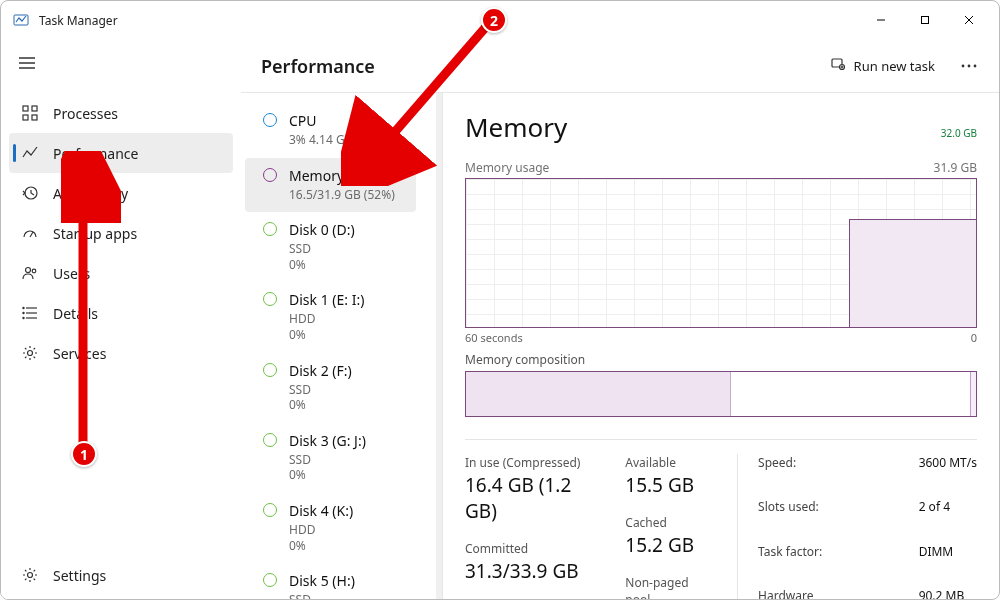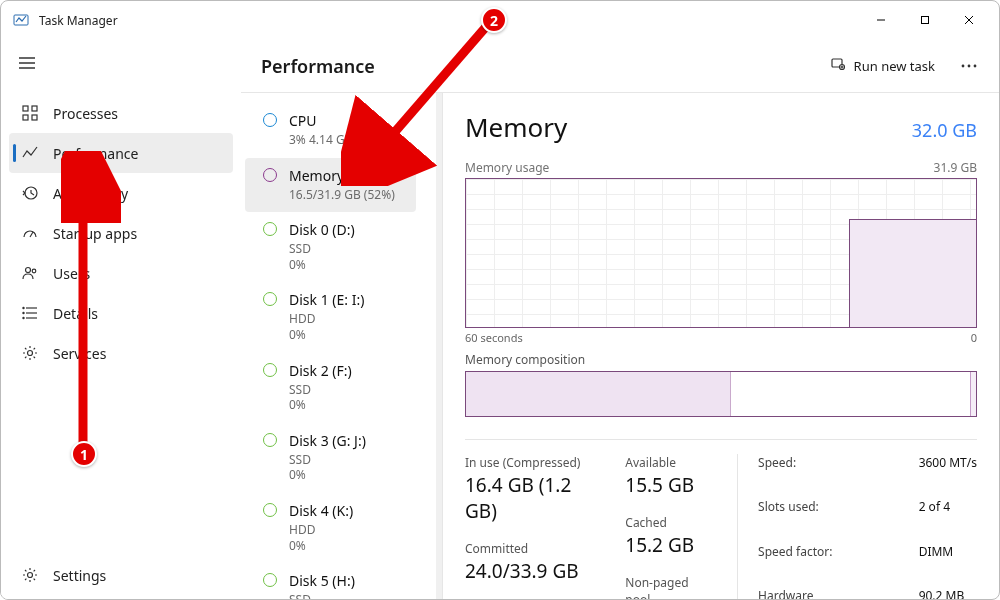--- a/index.html
+++ b/index.html
@@ -59,21 +59,21 @@
     padding:8px 10px 10px 18px;display:flex;gap:12px;border-radius:4px;margin:0 4px;
   }
   .perf-item.selected{background:#ededed;}
   .ring{width:14px;height:14px;border-radius:50%;border:1.5px solid;flex-shrink:0;margin-top:2px;}
   .perf-item .name{font-size:14px;color:#111;margin-bottom:2px;}
   .perf-item .sub{font-size:12px;color:#6b6b6b;line-height:1.3;}
   
   .detail{flex:1;padding:16px 22px 0 22px;overflow:hidden;font-size:12px;color:#444;}
   .detail-top{display:flex;align-items:baseline;justify-content:space-between;}
   .detail-top h2{font-size:26px;font-weight:400;color:#111;}
-  .detail-top .cap{font-size:18px;color:#3b82f6;}
+  .detail-top .cap{font-size:10px;color:#15803d;}
   .chart-label{display:flex;justify-content:space-between;margin-top:14px;font-size:12px;color:#737373;}
   .chart{
     height:150px;border:1px solid #7a497c;margin-top:2px;position:relative;background:#fff;
     background-image:
       linear-gradient(#eee 1px,transparent 1px),
       linear-gradient(90deg,#eee 1px,transparent 1px);
     background-size: 100% 15px, 28px 100%;
     overflow:hidden;
   }
   .memfill{
@@ -334,21 +334,21 @@
         </div>
 
         <div class="stats">
           <div class="statcol">
             <div class="stat">
                 <div class="lbl">In use (Compressed)</div>
                 <div class="val">16.4 GB (1.2 GB)</div>
               </div>
             <div class="stat">
                 <div class="lbl">Committed</div>
-                <div class="val">24.0/33.9 GB</div>
+                <div class="val">31.3/33.9 GB</div>
               </div>
             <div class="stat">
                 <div class="lbl">Paged pool</div>
                 <div class="val">1.6 GB</div>
               </div>
           </div>
           <div class="statcol">
             <div class="stat">
                 <div class="lbl">Available</div>
                 <div class="val">15.5 GB</div>
@@ -360,21 +360,21 @@
             <div class="stat">
                 <div class="lbl">Non-paged pool</div>
                 <div class="val">910 MB</div>
               </div>
           </div>
           <div class="meta">
             <span class="k">Speed:</span>
               <span class="v">3600 MT/s</span>
             <span class="k">Slots used:</span>
               <span class="v">2 of 4</span>
-            <span class="k">Speed factor:</span>
+            <span class="k">Task factor:</span>
               <span class="v">DIMM</span>
             <span class="k">Hardware reserved:</span>
               <span class="v">90.2 MB</span>
           </div>
         </div>
       </div>
     </div>
   </div>
 </div>
 

